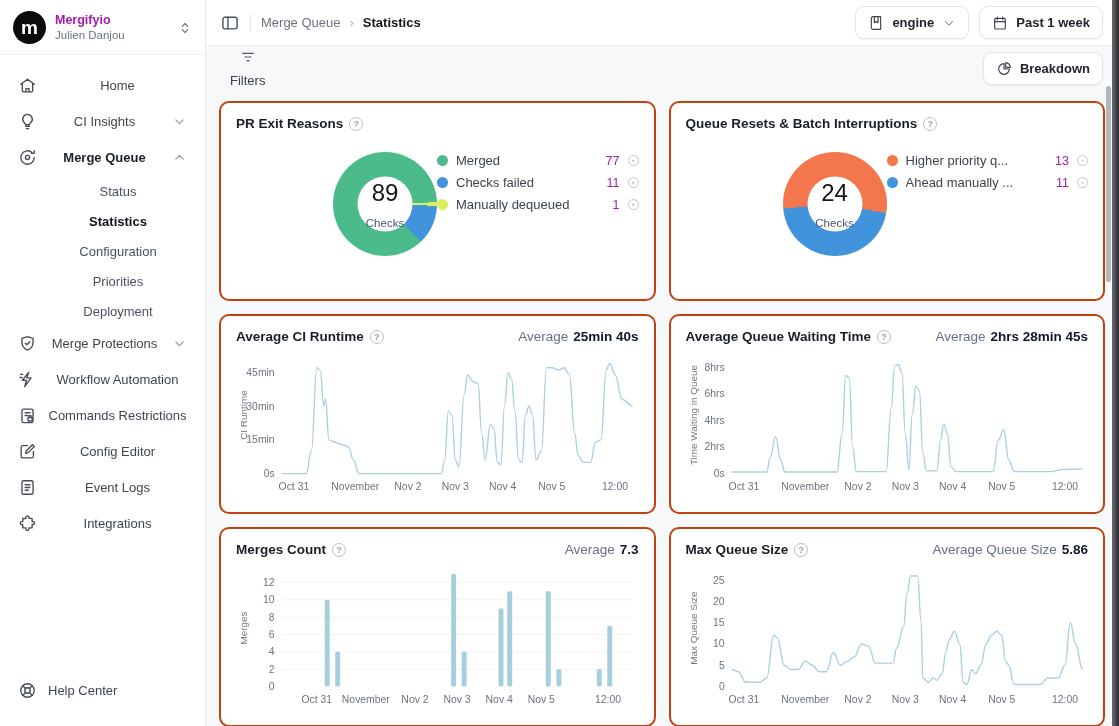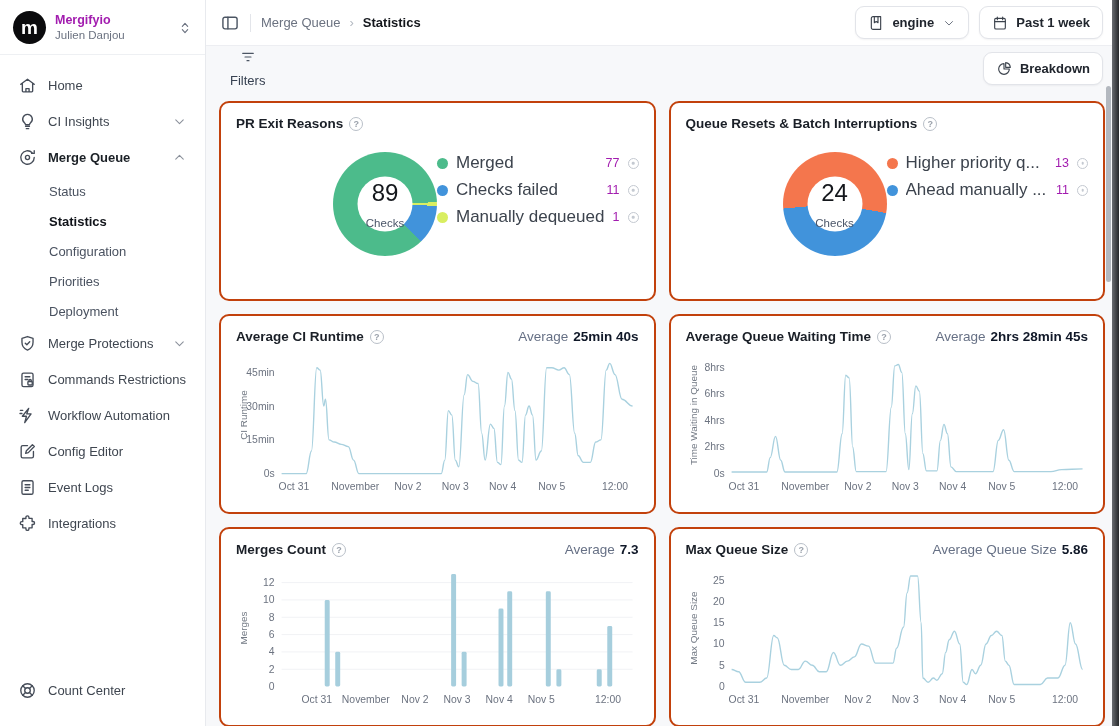--- a/index.html
+++ b/index.html
@@ -7,21 +7,21 @@
   body { font-family:"Liberation Sans", sans-serif; background:#f7f8fa; color:#1f2430; }
   .app { display:flex; width:1119px; height:726px; }
 
   
   .sidebar { width:206px; background:#fff; border-right:1px solid #e8eaee; display:flex; flex-direction:column; flex-shrink:0; }
   .org-switch { display:flex; align-items:center; gap:9px; padding:11px 12px 10px 13px; border-bottom:1px solid #eef0f3; cursor:pointer; }
   .org-logo { width:33px; height:33px; border-radius:50%; background:#0b0b0d; color:#fff; display:flex; align-items:center; justify-content:center; font-weight:700; font-size:19px; flex-shrink:0; }
   .org-names { flex:1; line-height:1.25; }
   .org-name { font-size:12.5px; font-weight:700; color:#a21caf; }
   .org-user { font-size:11.5px; color:#6b7280; }
-  .nav { padding:14px 10px 0 10px; flex:1; }
+  .nav { padding:14px 10px 0 10px; flex:1;text-align:center; }
   .nav-item { display:flex; align-items:center; gap:11px; padding:7px 8px; border-radius:7px; font-size:13px; font-weight:500; color:#3f4650; cursor:pointer; margin-bottom:3px; }
   .nav-item .icn { width:19px; height:19px; color:#454c58; display:flex; flex-shrink:0; }
   .nav-item .lbl { flex:1; }
   .nav-item .chev { width:15px; height:15px; color:#8b919b; display:flex; }
   .nav-item.section-open { font-weight:600; color:#1b2026; }
   .sub-item { padding:6.5px 8px 6.5px 39px; font-size:13px; color:#4a5260; border-radius:7px; cursor:pointer; margin-bottom:2px; }
   .sub-item.active { font-weight:700; color:#101319; }
   .sidebar-footer { padding:12px 10px 16px 10px; }
   svg.stroke { fill:none; stroke:currentColor; stroke-width:1.7; stroke-linecap:round; stroke-linejoin:round; width:100%; height:100%; }
 
@@ -55,21 +55,21 @@
   .donut-body { display:flex; margin-top:8px; }
   .donut-wrap { margin-left:97px; margin-top:13px; }
   .donut { width:104px; height:104px; border-radius:50%; position:relative; }
   .donut-hole { position:absolute; left:50%; top:50%; transform:translate(-50%,-50%); width:54px; height:54px; background:#fff; border-radius:50%; display:flex; flex-direction:column; align-items:center; justify-content:center; z-index:2; }
   .donut-hole { width:55px; height:55px; box-shadow:0 0 0 0 #fff; }
   .donut-value { font-size:24px; font-weight:500; color:#14171c; line-height:1; }
   .donut-label { font-size:11.5px; color:#4a5568; margin-top:12px; white-space:nowrap; }
   .legend { margin-left:auto; width:228px; padding-top:14px; }
   .legend-row { display:flex; align-items:center; gap:8px; margin-bottom:7px; cursor:pointer; }
   .dot { width:11px; height:11px; border-radius:50%; flex-shrink:0; }
-  .legend-label { flex:1; font-size:17px; color:#3c434d; white-space:nowrap; overflow:hidden; }
+  .legend-label { flex:1; font-size:13px; color:#3c434d; white-space:nowrap; overflow:hidden; }
   .legend-value { font-size:12.5px; font-weight:400; color:#a21caf; }
   .info-icon { width:11px; height:11px; border:1.2px solid #c4c9d1; border-radius:50%; position:relative; cursor:pointer; flex-shrink:0; }
   .info-icon::after { content:""; position:absolute; left:50%; top:50%; transform:translate(-50%,-50%); width:2.6px; height:2.6px; border-radius:50%; background:#c4c9d1; }
 
   .chart-box { margin-top:4px; }
   .chart-box svg { display:block; }
   .chart-box svg text { font-family:"Liberation Sans", sans-serif; }
 
   
   .win-edge { position:absolute; right:0; top:0; width:7px; height:726px; background:linear-gradient(to right,#6a6d72,#26282b); z-index:10; }
@@ -145,40 +145,40 @@
         <span class="lbl">Merge Protections</span>
         <span class="chev">
             <svg class="stroke" viewBox="0 0 24 24">
               <path d="m6 9.5 6 6 6-6"></path>
             </svg>
           </span>
       </div>
       <div class="nav-item">
         <span class="icn">
             <svg class="stroke" viewBox="0 0 24 24">
+              <path d="M13.5 3 11 10h5.5L8.5 21l2.2-8H5.5z"></path>
+              <path d="M3 5.5h3M2.5 9.5h2.5"></path>
+            </svg>
+          </span>
+        <span class="lbl">Workflow Automation</span>
+      </div>
+      <div class="nav-item">
+        <span class="icn">
+            <svg class="stroke" viewBox="0 0 24 24">
               <rect x="5" y="4" width="14" height="17" rx="2"></rect>
               <path d="M9 8.5h6M9 12h3.5"></path>
               <rect x="12.5" y="14.5" width="5.5" height="4.5" rx="1"></rect>
               <path d="M13.8 14.5v-1a1.5 1.5 0 0 1 3 0v1"></path>
             </svg>
           </span>
         <span class="lbl">Commands Restrictions</span>
       </div>
       <div class="nav-item">
         <span class="icn">
             <svg class="stroke" viewBox="0 0 24 24">
-              <path d="M13.5 3 11 10h5.5L8.5 21l2.2-8H5.5z"></path>
-              <path d="M3 5.5h3M2.5 9.5h2.5"></path>
-            </svg>
-          </span>
-        <span class="lbl">Workflow Automation</span>
-      </div>
-      <div class="nav-item">
-        <span class="icn">
-            <svg class="stroke" viewBox="0 0 24 24">
               <path d="M12 4.5H6a2 2 0 0 0-2 2V18a2 2 0 0 0 2 2h11.5a2 2 0 0 0 2-2v-6"></path>
               <path d="M18.2 3.4l2.4 2.4L13 13.4l-3.4 1 1-3.4z"></path>
             </svg>
           </span>
         <span class="lbl">Config Editor</span>
       </div>
       <div class="nav-item">
         <span class="icn">
             <svg class="stroke" viewBox="0 0 24 24">
               <rect x="5" y="3.5" width="14" height="17" rx="2"></rect>
@@ -199,21 +199,21 @@
 
     <div class="sidebar-footer">
       <div class="nav-item">
         <span class="icn">
             <svg class="stroke" viewBox="0 0 24 24">
               <circle cx="12" cy="12" r="8.5"></circle>
               <circle cx="12" cy="12" r="3.5"></circle>
               <path d="m6 6 3.5 3.5M18 6l-3.5 3.5M18 18l-3.5-3.5M6 18l3.5-3.5"></path>
             </svg>
           </span>
-        <span class="lbl">Count Center</span>
+        <span class="lbl">Help Center</span>
       </div>
     </div>
   </aside>
 
   <div class="main">
     <div class="header">
       <span class="icon-btn">
           <svg class="stroke" viewBox="0 0 24 24">
             <rect x="3.5" y="5" width="17" height="14" rx="2.5"></rect>
             <path d="M9.5 5v14"></path>

